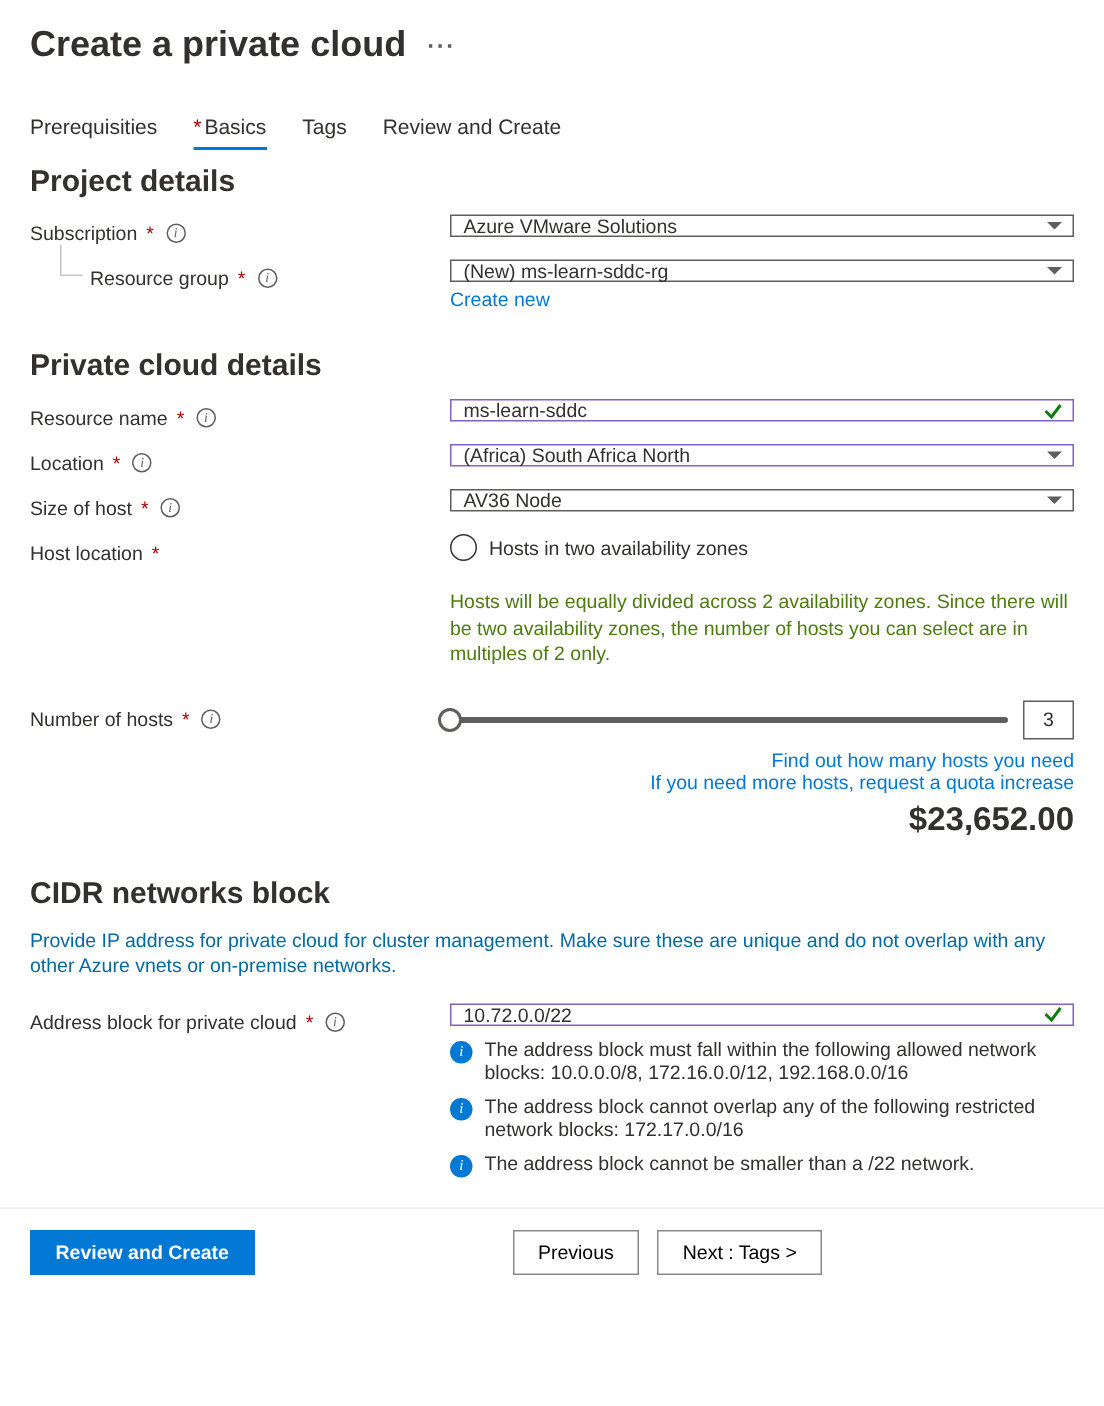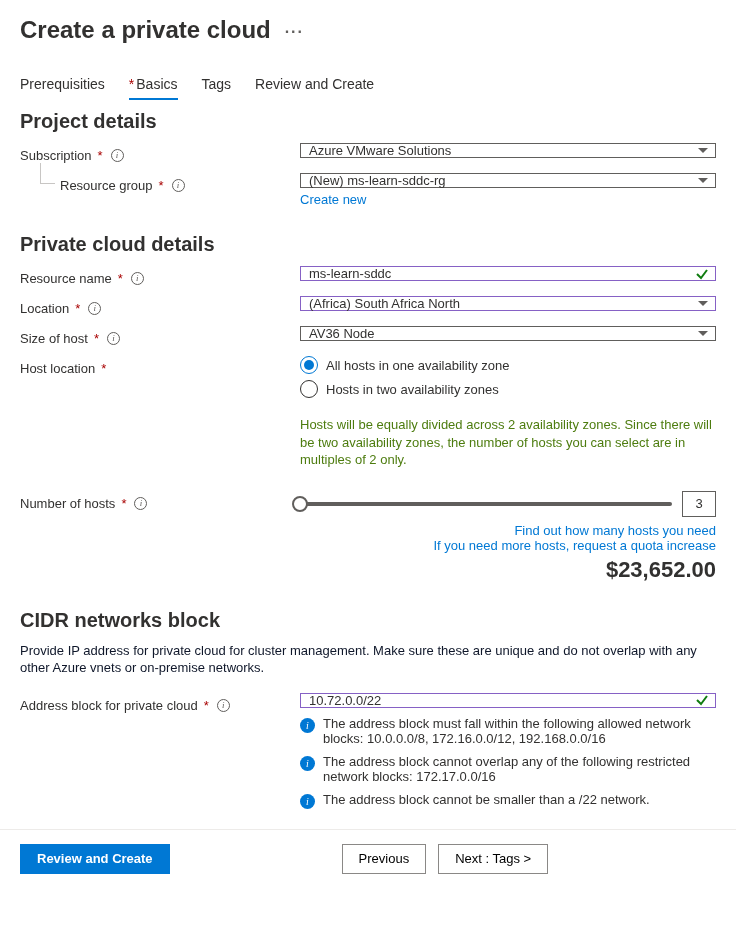--- a/index.html
+++ b/index.html
@@ -125,21 +125,21 @@
     border-radius:50%;
   }
   .slider-box {
     width:34px; height:26px; border:1px solid #605e5c; text-align:center;
     display:flex; align-items:center; justify-content:center;
   }
   .right-links { text-align:right; margin-top:6px;}
   .right-links .link { display:block; }
   .price { font-size:22px; font-weight:600; text-align:right; margin-top:4px;}
   .price-sub { text-align:right; color:#323130; font-size:13px;}
-  .desc { font-size:13px; color:#0f172a; margin-bottom:16px; line-height:1.35;}
+  .desc { font-size:13px; color:#0369a1; margin-bottom:16px; line-height:1.35;}
   .info-bullet { display:flex; gap:8px; margin-top:8px; align-items:flex-start;}
   .info-bullet .icon {
     width:15px; height:15px; background:#0078d4; border-radius:50%;
     color:#fff; font-size:10px; font-style:italic; font-family:Georgia,serif;
     display:flex; align-items:center; justify-content:center; flex-shrink:0;
     margin-top:2px;
   }
   .footer {
     border-top:1px solid #edebe9;
     margin-top:20px; padding-top:14px;
@@ -254,24 +254,20 @@
     </div>
   </div>
 </div>
 
 <div class="row">
   <div class="label">
     <span>Host location</span>
       <span class="req">*</span>
   </div>
   <div class="field">
-    <div class="radio-row">
-      <span class="radio selected"></span>
-      <span>All hosts in one availability zone</span>
-    </div>
     <div class="radio-row" style="margin-bottom:2px">
       <span class="radio"></span>
       <span>Hosts in two availability zones</span>
     </div>
     <div class="helper-text">Hosts will be equally divided across 2 availability zones. Since there will be two availability zones, the number of hosts you can select are in multiples of 2 only.</div>
   </div>
 </div>
 
 <div class="row" style="margin-top:22px">
   <div class="label">

